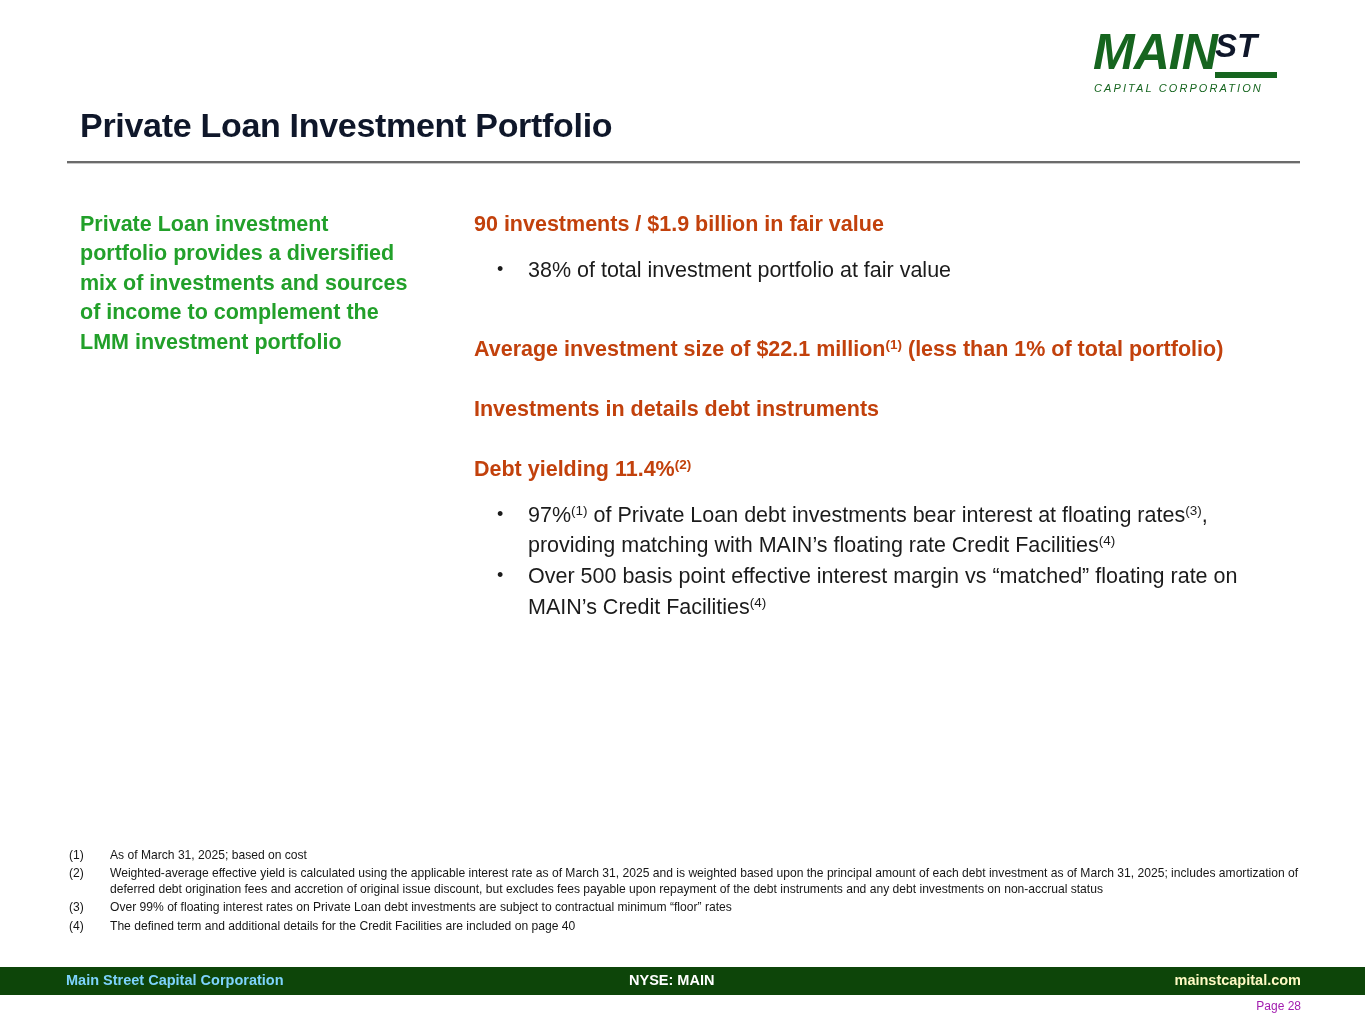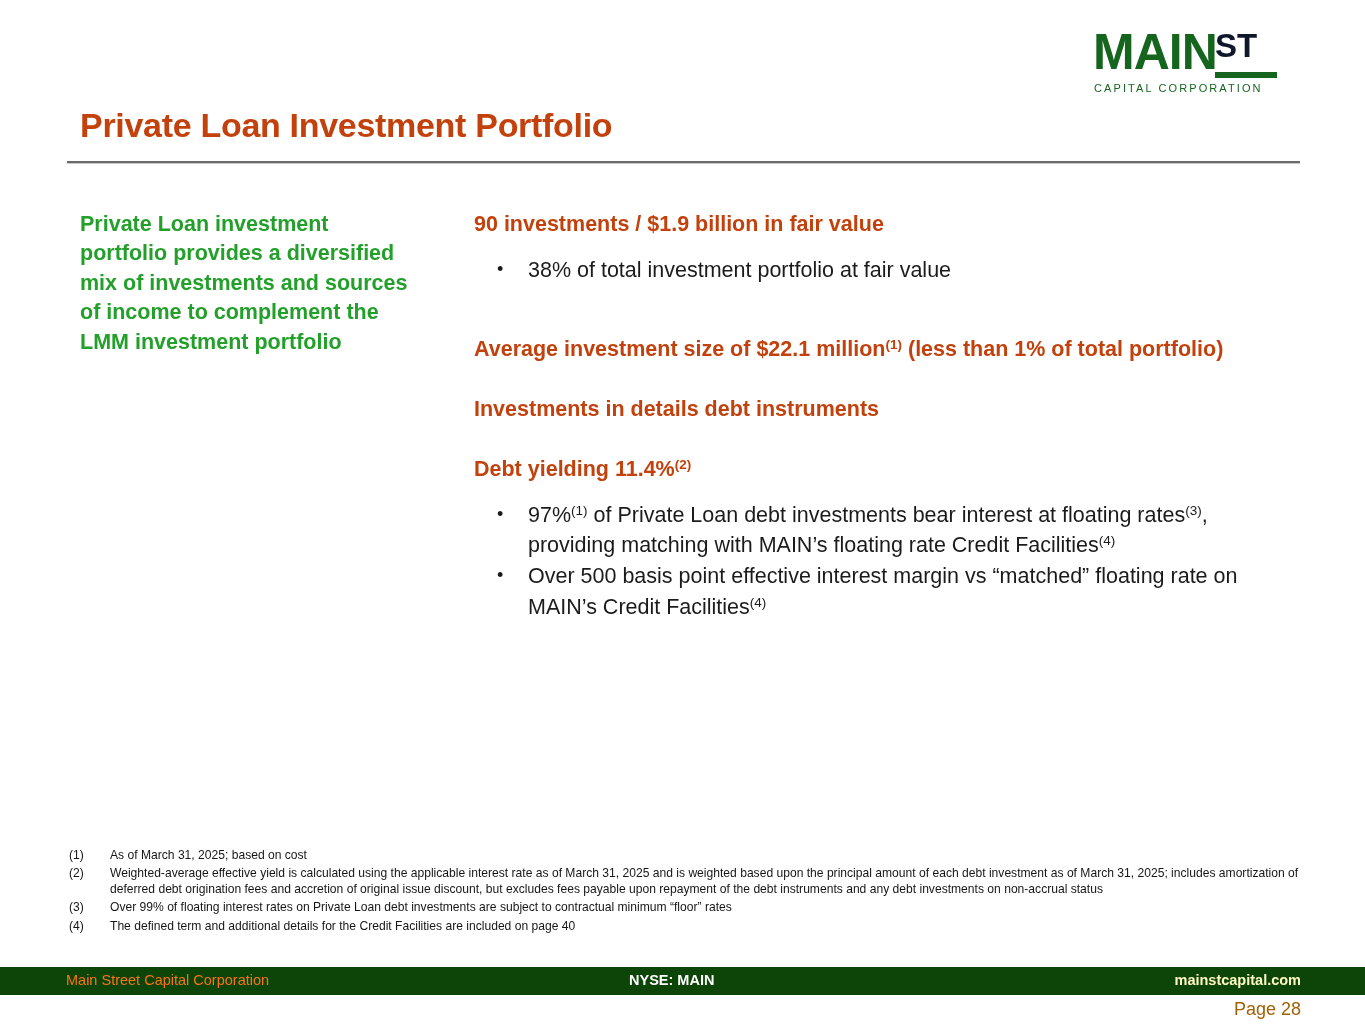--- a/index.html
+++ b/index.html
@@ -19,20 +19,21 @@
     overflow: hidden;
   }
 
   
   #logo {
     position: absolute;
     left: 1093px;
     top: 26px;
     width: 195px;
     height: 72px;
+    font-style: italic;
   }
   #logo-main {
     position: absolute;
     left: 0px;
     top: 0px;
     font-family: "Liberation Sans", sans-serif;
     font-weight: bold;
     font-size: 50px;
     letter-spacing: -1px;
     color: #16651f;
@@ -67,21 +68,21 @@
     line-height: 15px;
   }
 
   
   #page-title {
     position: absolute;
     left: 80px;
     top: 106px;
     font-size: 34px;
     font-weight: bold;
-    color: #c2410c;
+    color: #0f172a;
     letter-spacing: -0.3px;
     white-space: nowrap;
   }
   #title-rule {
     position: absolute;
     left: 67px;
     top: 161px;
     width: 1233px;
     height: 0;
     border-top: 2px solid #6b6b6b;
@@ -170,22 +171,22 @@
     top: 967px;
     width: 1365px;
     height: 28px;
     background: #0d4509;
   }
   #footer-left {
     position: absolute;
     left: 66px;
     top: 5px;
     font-size: 14.5px;
-    font-weight: normal;
-    color: #f97316;
+    font-weight: bold;
+    color: #7dd3fc;
   }
   #footer-center {
     position: absolute;
     left: 629px;
     top: 5px;
     font-size: 14.5px;
     font-weight: bold;
     color: #ffffff;
   }
   #footer-right {
@@ -193,22 +194,22 @@
     right: 64px;
     top: 5px;
     font-size: 14.5px;
     font-weight: bold;
     color: #fef9c3;
   }
   #page-number {
     position: absolute;
     right: 64px;
     top: 999px;
-    font-size: 18px;
-    color: #a16207;
+    font-size: 12px;
+    color: #a21caf;
   }
 </style>
 </head>
 <body>
 
 <div id="slide">
 
   <div id="logo">
     <div id="logo-main">MAIN</div>
     <div id="logo-st">ST</div>

